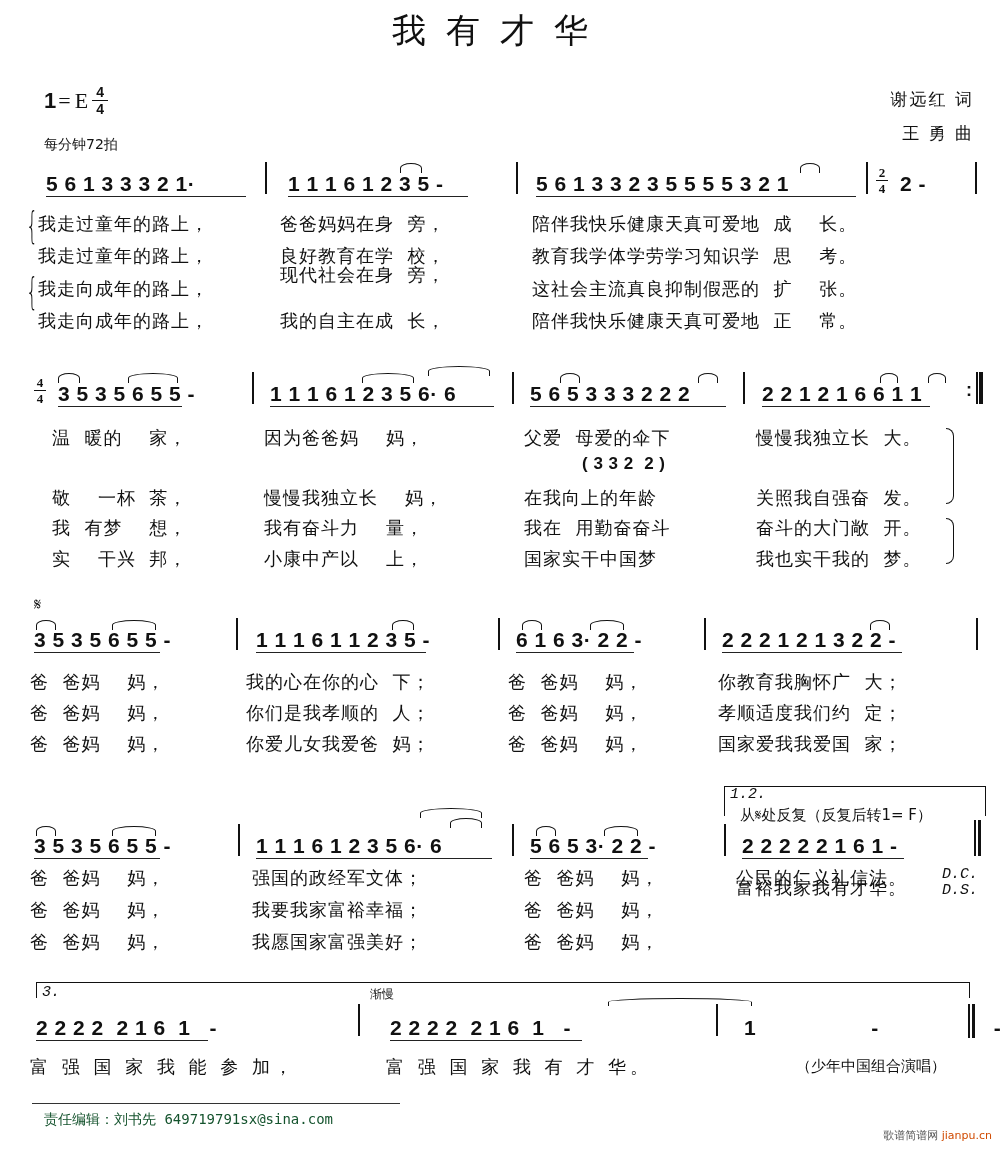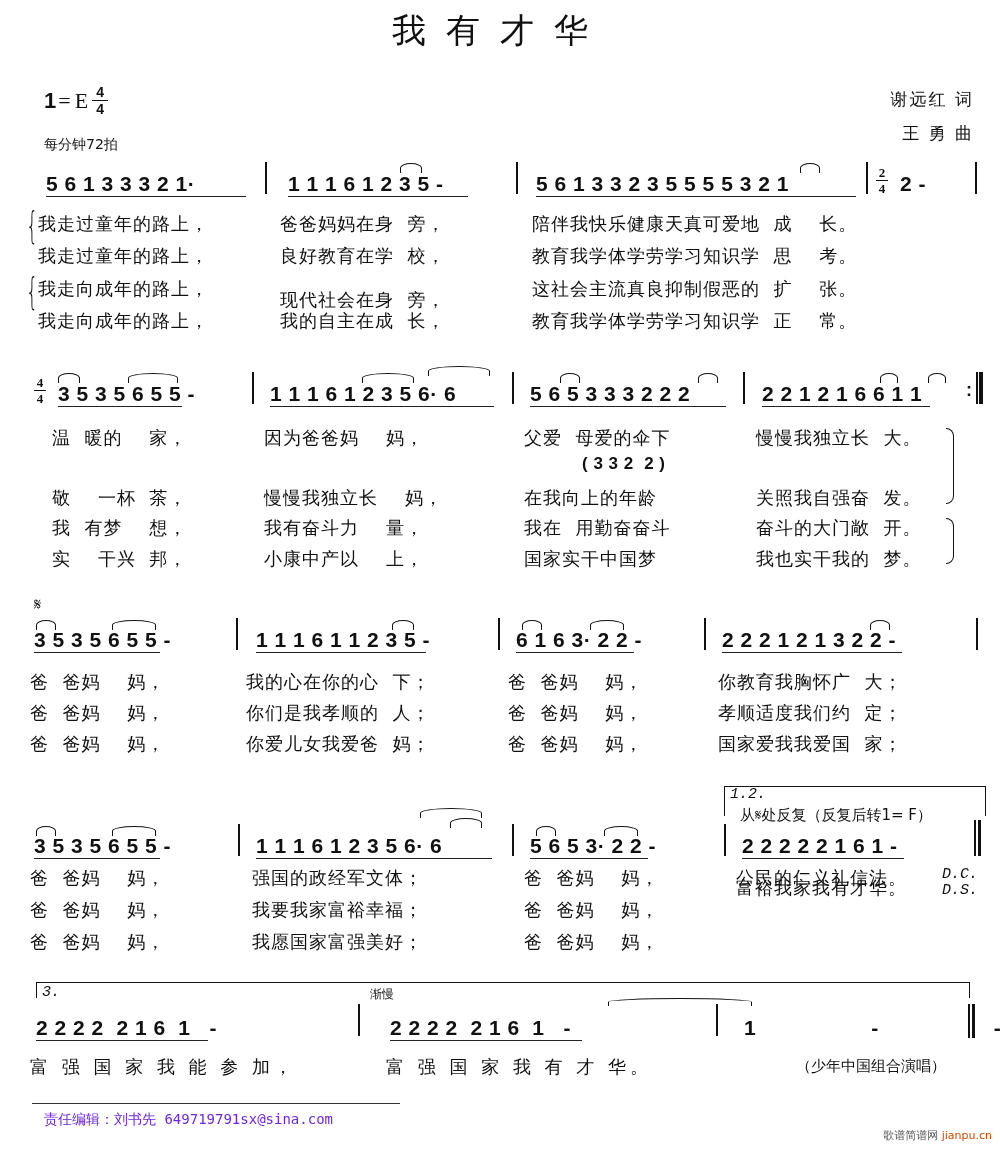--- a/index.html
+++ b/index.html
@@ -27,21 +27,21 @@
   .lyric { font-family: "DejaVu Sans", sans-serif; font-size: 18px; white-space: pre; letter-spacing: 1px; }
   .slur { border: 1.5px solid #111; border-bottom: none; border-radius: 50% 50% 0 0; height: 10px; }
   .brace-l { font-size: 38px; line-height: 38px; font-family: "DejaVu Sans", sans-serif; font-weight: 100; transform: scaleX(0.5); }
   .brace-r { border: 1.5px solid #111; border-left: none; border-radius: 0 10px 10px 0; width: 8px; }
   .ts { display:flex; flex-direction:column; align-items:center; font-family: "Liberation Serif", serif; font-weight:bold; font-size: 13px; line-height: 13px; }
   .ts .line { width: 12px; border-top: 1.2px solid #111; margin: 1px 0; }
   .volta { border-top: 1.5px solid #111; border-left: 1.5px solid #111; }
   .italic { font-family: Liberation Mono, monospace; font-style: italic; font-size: 15px; }
   .segno { font-family: "DejaVu Sans", sans-serif; font-size: 17px; }
   .footer-line { left: 32px; top: 1103px; width: 368px; border-top: 1.5px solid #333; }
-  .footer { left: 44px; top: 1111px; font-family: "DejaVu Sans Mono", monospace; font-size: 14px; color: #6d28d9; }
+  .footer { left: 44px; top: 1111px; font-family: "DejaVu Sans Mono", monospace; font-size: 14px; color: #14532d; }
   .watermark { right: 8px; top: 1128px; font-family: "DejaVu Sans", sans-serif; font-size: 11px; color: #555; }
   .watermark .site { color: #d04a00; margin-top: 24px; }
 </style>
 </head>
 <body>
 
 <div class="abs title">我有才华</div>
 
 <div class="abs key">
   <span>1</span>
@@ -82,26 +82,26 @@
 
   <div class="abs lyric" style="left:38px;top:212px">我走过童年的路上，</div>
   <div class="abs lyric" style="left:280px;top:212px">爸爸妈妈在身  旁，</div>
   <div class="abs lyric" style="left:532px;top:212px">陪伴我快乐健康天真可爱地  成    长。</div>
 
   <div class="abs lyric" style="left:38px;top:244px">我走过童年的路上，</div>
   <div class="abs lyric" style="left:280px;top:244px">良好教育在学  校，</div>
   <div class="abs lyric" style="left:532px;top:244px">教育我学体学劳学习知识学  思    考。</div>
 
   <div class="abs lyric" style="left:38px;top:277px">我走向成年的路上，</div>
-  <div class="abs lyric" style="left:280px;top:288px">现代社会在身  旁，</div>
+  <div class="abs lyric" style="left:280px;top:263px">现代社会在身  旁，</div>
   <div class="abs lyric" style="left:532px;top:277px">这社会主流真良抑制假恶的  扩    张。</div>
 
   <div class="abs lyric" style="left:38px;top:309px">我走向成年的路上，</div>
   <div class="abs lyric" style="left:280px;top:309px">我的自主在成  长，</div>
-  <div class="abs lyric" style="left:532px;top:309px">教育我学体学劳学习知识学  正    常。</div>
+  <div class="abs lyric" style="left:532px;top:309px">陪伴我快乐健康天真可爱地  正    常。</div>
 </div>
 
 <div>
   <div class="abs ts" style="left:34px;top:376px">
     <span>4</span>
     <span class="line"></span>
     <span>4</span>
   </div>
   <div class="abs slur" style="left:58px;top:373px;width:22px"></div>
   <div class="abs slur" style="left:128px;top:373px;width:50px"></div>

